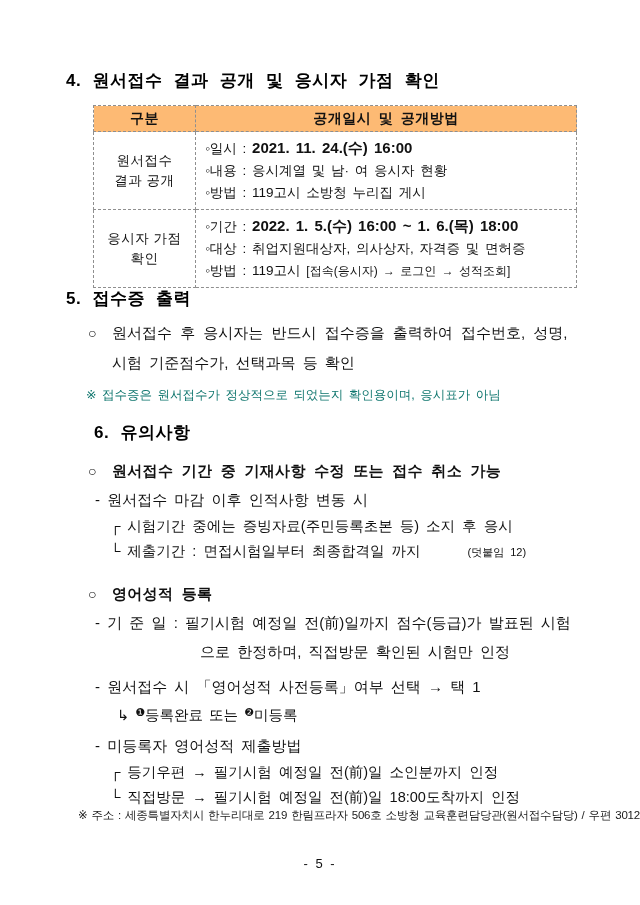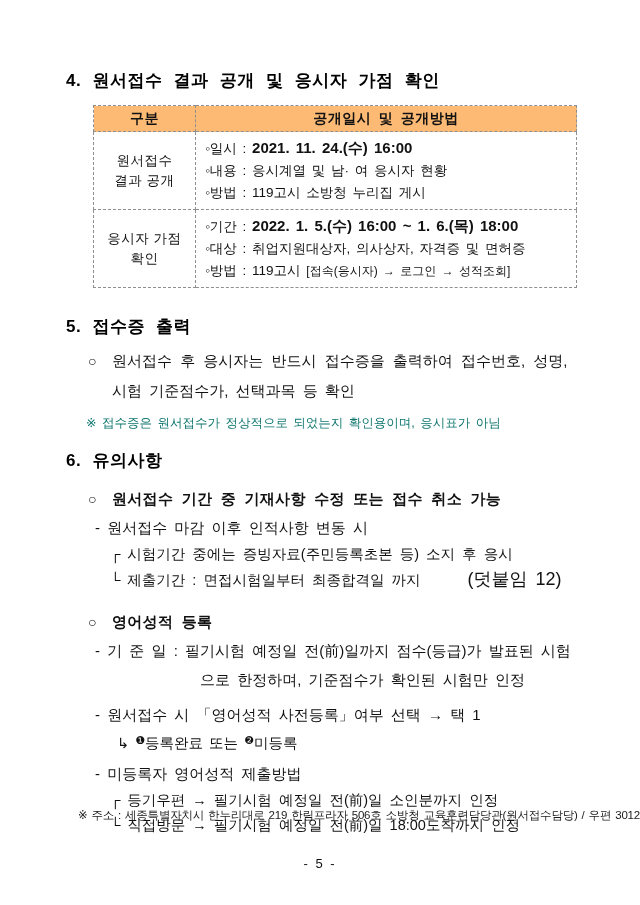--- a/index.html
+++ b/index.html
@@ -53,29 +53,29 @@
   .detail-line { line-height:22px; white-space:nowrap; word-spacing:2px; }
   .detail-line .b { font-weight:bold; font-size:15px; }
   .detail-line .sm { font-size:12px; }
 
   
   .bullet-line { display:flex; margin-left:22px; line-height:30px; font-size:15px; word-spacing:4px; }
   .bullet-line .marker { width:24px; flex:none; font-size:14px; }
   .bullet-line.bold { font-weight:bold; letter-spacing:0.3px; }
   .plain-line { margin-left:29px; line-height:28px; font-size:15px; word-spacing:3px; }
   .tree-line { margin-left:44px; line-height:25px; font-size:14.5px; word-spacing:3px; }
-  .tree-line .sm { font-size:18px;padding-left:40px; }
+  .tree-line .sm { font-size:11px;padding-left:40px; }
   .arrow-line { margin-left:51px; line-height:22px; font-size:14.5px; word-spacing:2px; }
   .arrow-line .circ { font-size:11px; vertical-align:4px; }
   .cont-line { margin-left:134px; line-height:30px; font-size:15px; word-spacing:3px; }
   .note-line { margin-left:20px; margin-top:8px; font-size:12.5px; line-height:18px; word-spacing:2px; color:#0f766e; }
   .wrap-line2 { margin-left:22px; padding-left:24px; line-height:30px; font-size:15px; word-spacing:3px; }
 
-  #sec5-title { margin-top:28px; margin-bottom:8px; }
-  #sec6-title { margin-top:18px; margin-bottom:12px; }
+  #sec5-title { margin-bottom:8px; }
+  #sec6-title { margin-top:18px; margin-bottom:12px;margin-left:28px; }
   #s6-bullet2 { margin-top:14px; }
   #s6-dash3, #s6-dash4 { margin-top:6px; }
 
   
   .footer-note {
     position:absolute; left:78px; top:808px;
     font-size:11.5px; letter-spacing:-0.2px; word-spacing:1px; white-space:nowrap;
     color:#1a1a1a;
   }
   .page-num {
@@ -145,21 +145,21 @@
     </div>
     <div class="plain-line">- 원서접수 마감 이후 인적사항 변동 시</div>
     <div class="tree-line">┌ 시험기간 중에는 증빙자료(주민등록초본 등) 소지 후 응시</div>
     <div class="tree-line"><span>└ 제출기간 : 면접시험일부터 최종합격일 까지 </span><span class="sm">(덧붙임 12)</span></div>
 
     <div class="bullet-line bold" id="s6-bullet2">
       <span class="marker">○</span>
       <span>영어성적 등록</span>
     </div>
     <div class="plain-line">- 기 준 일 : 필기시험 예정일 전(前)일까지 점수(등급)가 발표된 시험</div>
-    <div class="cont-line">으로 한정하며, 기준점수가 확인된 시험만 인정</div>
+    <div class="cont-line">으로 한정하며, 직접방문 확인된 시험만 인정</div>
 
     <div class="plain-line" id="s6-dash3">- 원서접수 시 「영어성적 사전등록」여부 선택 → 택 1</div>
     <div class="arrow-line"><span>↳ </span><span class="circ">❶</span><span>등록완료 또는 </span><span class="circ">❷</span><span>미등록</span></div>
 
     <div class="plain-line" id="s6-dash4">- 미등록자 영어성적 제출방법</div>
     <div class="tree-line">┌ 등기우편 → 필기시험 예정일 전(前)일 소인분까지 인정</div>
     <div class="tree-line">└ 직접방문 → 필기시험 예정일 전(前)일 18:00도착까지 인정</div>
 
   </div>
 

